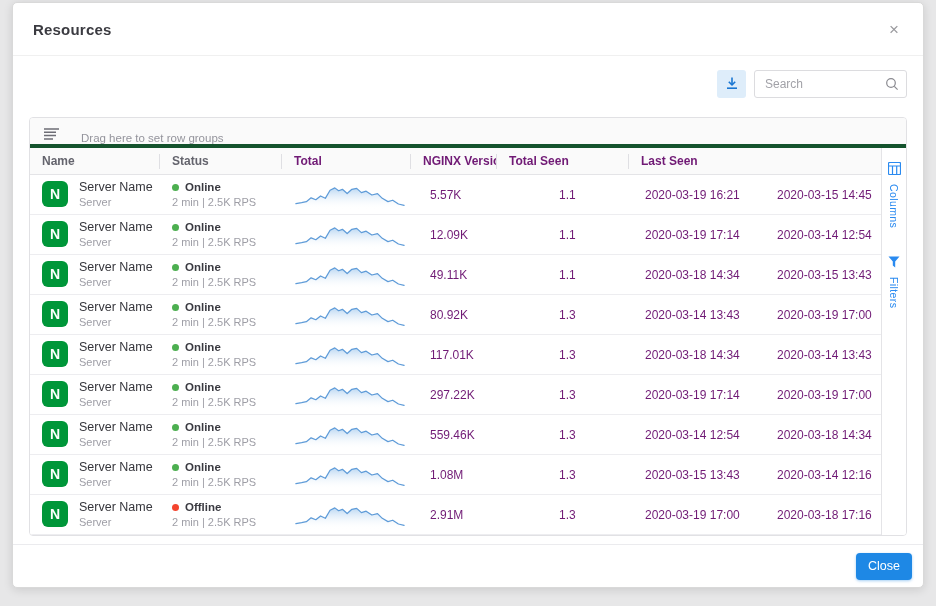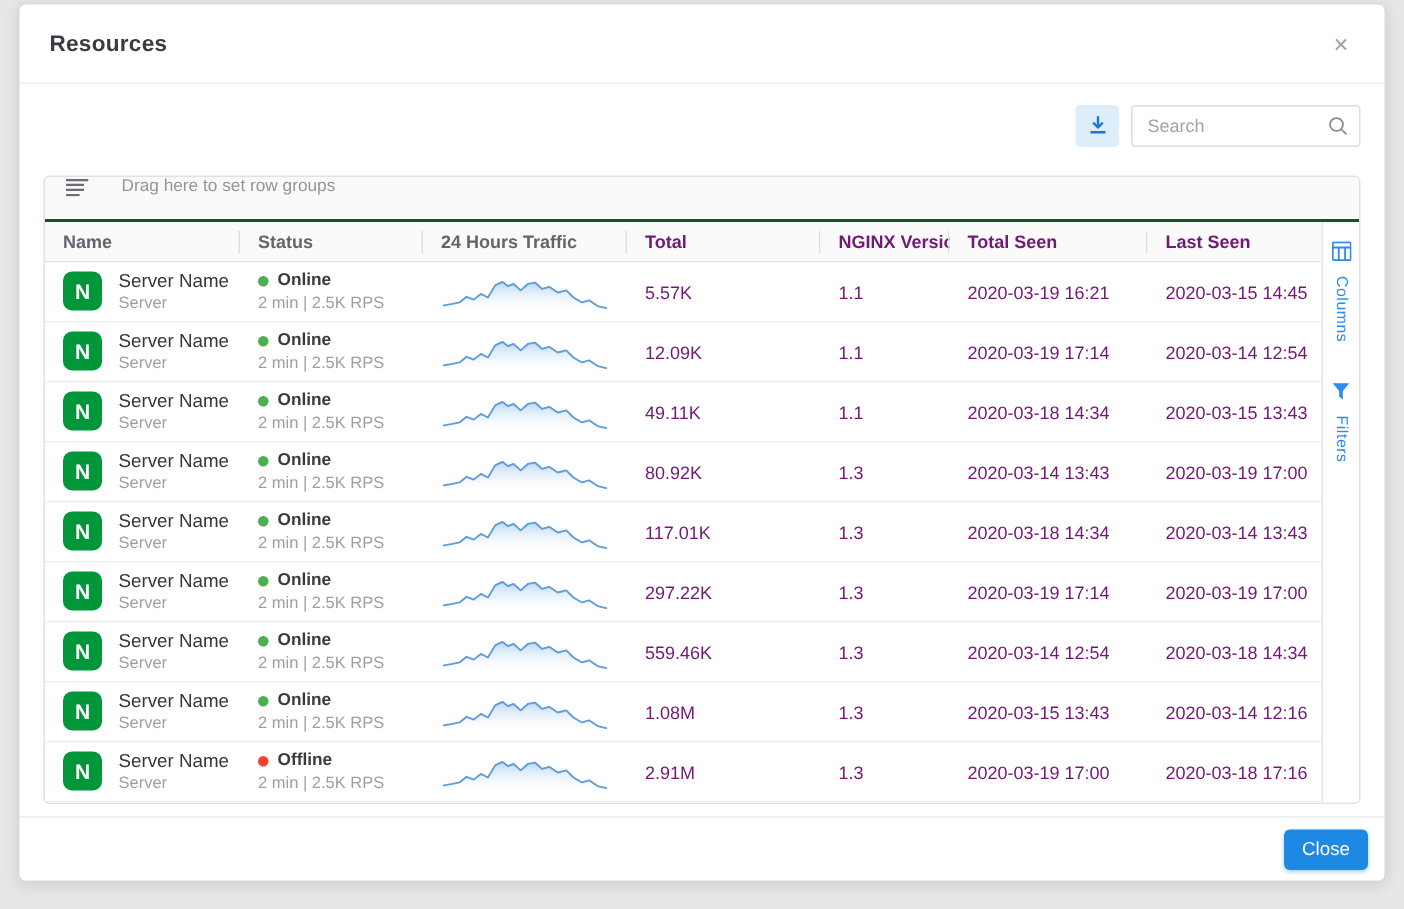--- a/index.html
+++ b/index.html
@@ -45,22 +45,22 @@
   }
   .search-box input::placeholder { color:#a2a2a8; }
   .search-icon { position:absolute; right:8px; top:7px; }
   
   .grid {
     margin:5px 16px 0; height:419px; flex:0 0 419px;
     border:1px solid #e1e1e4; border-radius:4px; background:#fff;
     display:flex; flex-direction:column; overflow:hidden;
   }
   .row-group-bar {
-    height:30px; flex:0 0 30px; background:#fafafa; border-bottom:2px solid #14532d;
-    display:flex; align-items:flex-start; padding:0 14px; gap:22px;
+    height:30px; flex:0 0 30px; background:#fafafa; border-bottom:4px solid #14532d;
+    display:flex; align-items:flex-end; padding:0 14px; gap:22px;
   }
   .row-group-hint { font-size:11.5px; color:#94949c; }
   .grid-body { display:flex; flex:1; min-height:0; }
   .grid-main { flex:1; min-width:0; display:flex; flex-direction:column; }
   .grid-header {
     height:27px; flex:0 0 27px; background:#fafafa; border-bottom:1px solid #e4e4e7;
     display:flex; align-items:flex-end;
   }
   .hcell {
     font-size:12px; font-weight:700; color:#64646d; padding:0 12px;
@@ -165,21 +165,20 @@
         </svg>
       </span>
       <span class="row-group-hint">Drag here to set row groups</span>
     </div>
 
     <div class="grid-body">
       <div class="grid-main">
         <div class="grid-header">
           <div class="hcell c-name">Name</div>
           <div class="hcell c-status">Status</div>
-          <div class="hcell c-traffic">24 Hours Traffic</div>
           <div class="hcell c-total">Total</div>
           <div class="hcell c-version">NGINX Version</div>
           <div class="hcell c-first">Total Seen</div>
           <div class="hcell c-last">Last Seen</div>
         </div>
         <div class="grid-rows" id="grid-rows">
   <div class="grid-row">
     <div class="cell c-name">
       <span class="nginx-logo">N</span>
       <span>

